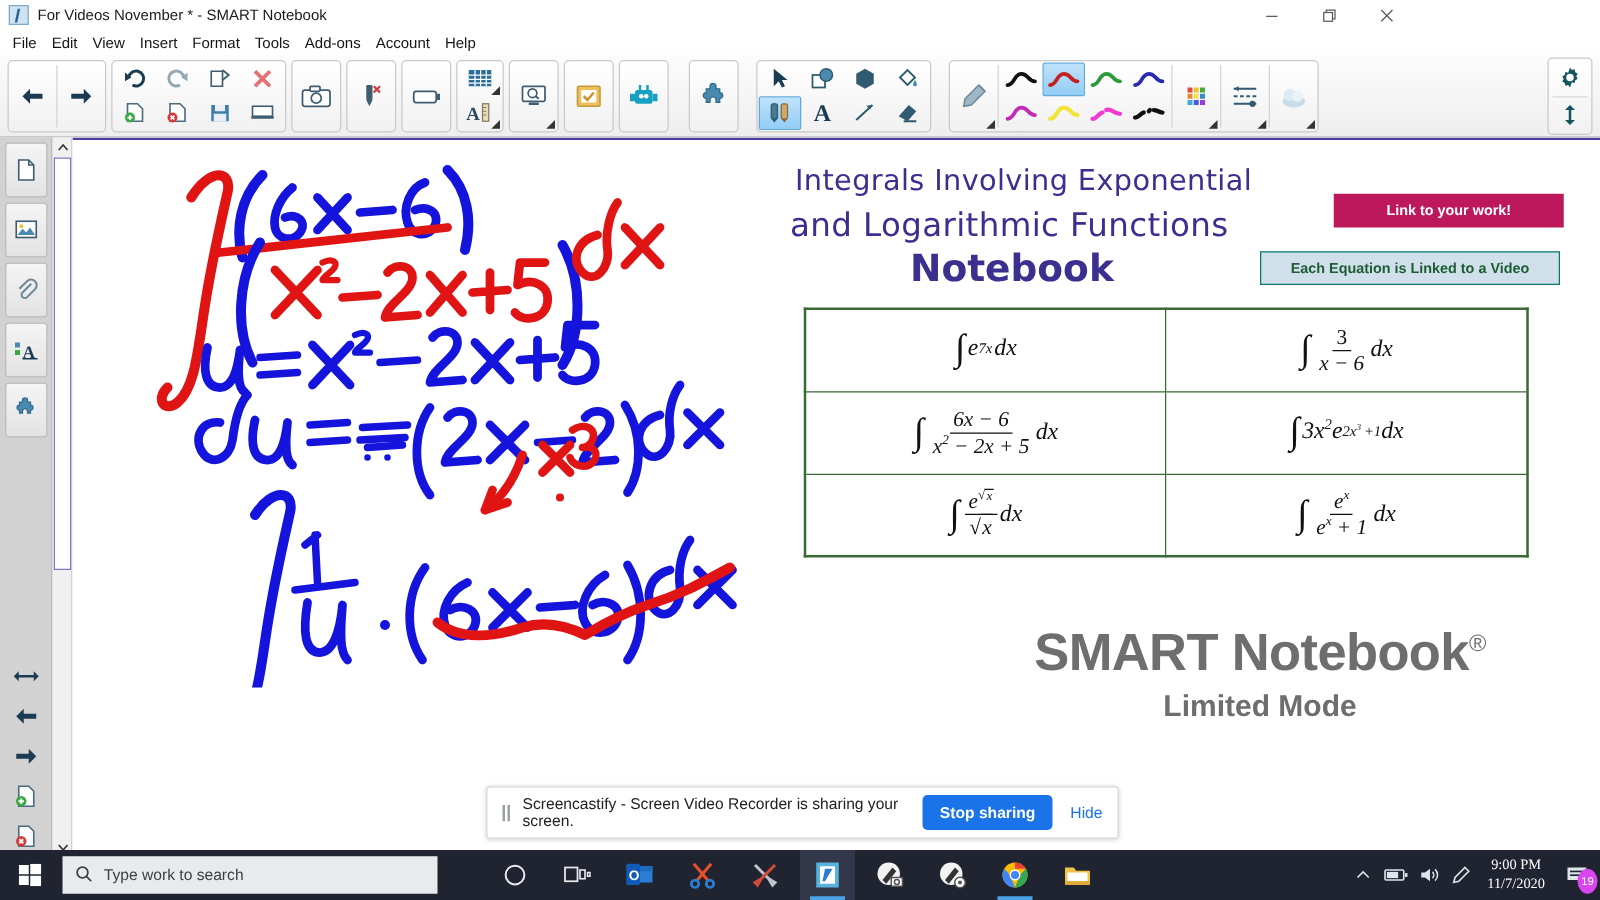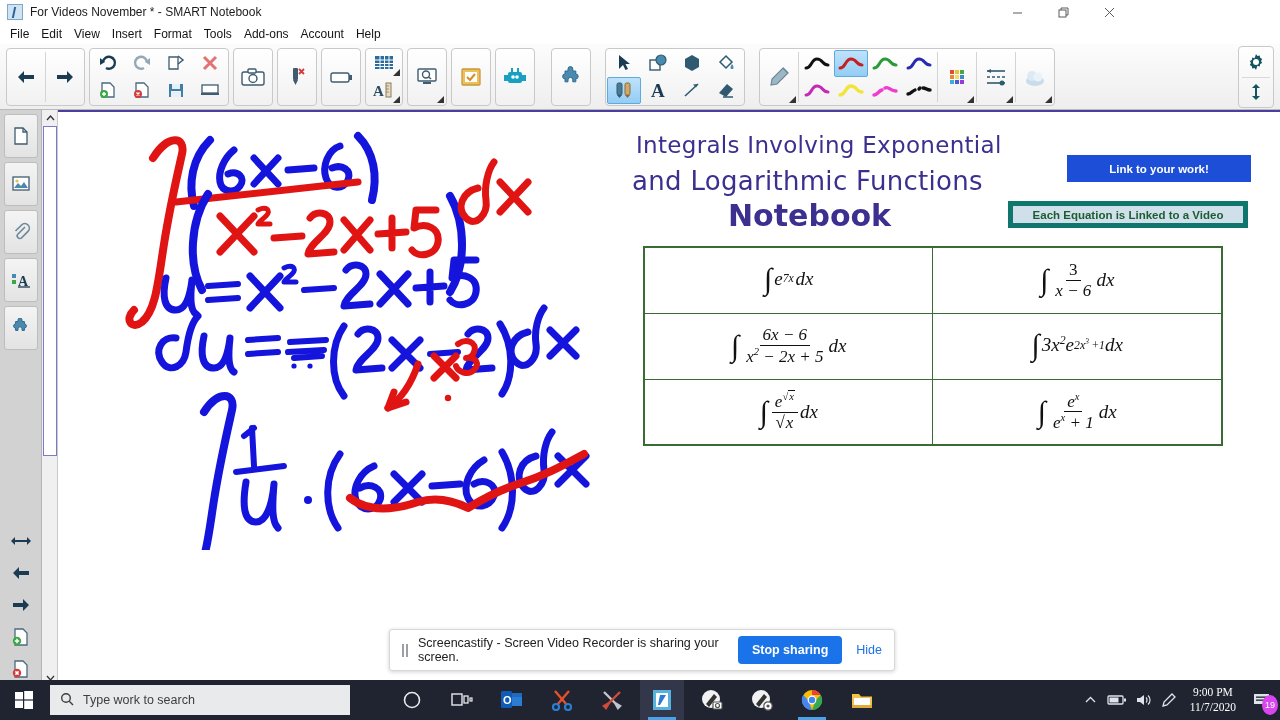--- a/index.html
+++ b/index.html
@@ -116,26 +116,26 @@
   .slide-title {
     position: absolute; color: #3b2f8f;
     font-family: "DejaVu Sans", sans-serif; font-weight: 400;
   }
   .t-line1 { left: 578px; top: 22px; font-size: 23px; letter-spacing: 0.3px; }
   .t-line2 { left: 574px; top: 56px; font-size: 26px; letter-spacing: 0.3px; }
   .t-examples { left: 670px; top: 88px; font-size: 30px; font-weight: 600; }
 
   .btn-link {
     position: absolute; left: 1009px; top: 45px; width: 184px; height: 27px;
-    background: #1d4ed8; color: #fff; font-size: 11.5px; font-weight: bold;
+    background: #be185d; color: #fff; font-size: 11.5px; font-weight: bold;
     display: flex; align-items: center; justify-content: center;
   }
   .btn-video {
     position: absolute; left: 950px; top: 91px; width: 240px; height: 27px;
-    background: #cfe0ea; border: 5px solid #0f766e; color: #1d5c33;
+    background: #cfe0ea; border: 1px solid #0f766e; color: #1d5c33;
     font-size: 11.5px; font-weight: bold;
     display: flex; align-items: center; justify-content: center;
   }
 
   
   .eqtable {
     position: absolute; left: 585px; top: 136px; width: 580px; height: 200px;
     border: 2px solid #3a6b35; border-collapse: collapse;
   }
   .eqtable td {
@@ -839,20 +839,24 @@
                   <span class="num ital">e<sup>x</sup></span>
                   <span class="den ital">e<sup>x</sup> + 1</span>
                 </span>
                 <span class="ital">dx</span>
               </span>
         </td>
       </tr>
     </tbody>
       </table>
 
+    <div class="brand">
+      <div class="b1"><span>SMART Notebook</span><sup>®</sup></div>
+      <div class="b2">Limited Mode</div>
+    </div>
   </div>
 
   <div class="sharebar">
     <div class="pause-ico">
         <i></i>
         <i></i>
       </div>
     <div class="share-text">Screencastify - Screen Video Recorder is sharing your screen.</div>
     <div class="stop-btn">Stop sharing</div>
     <div class="hide-btn">Hide</div>

